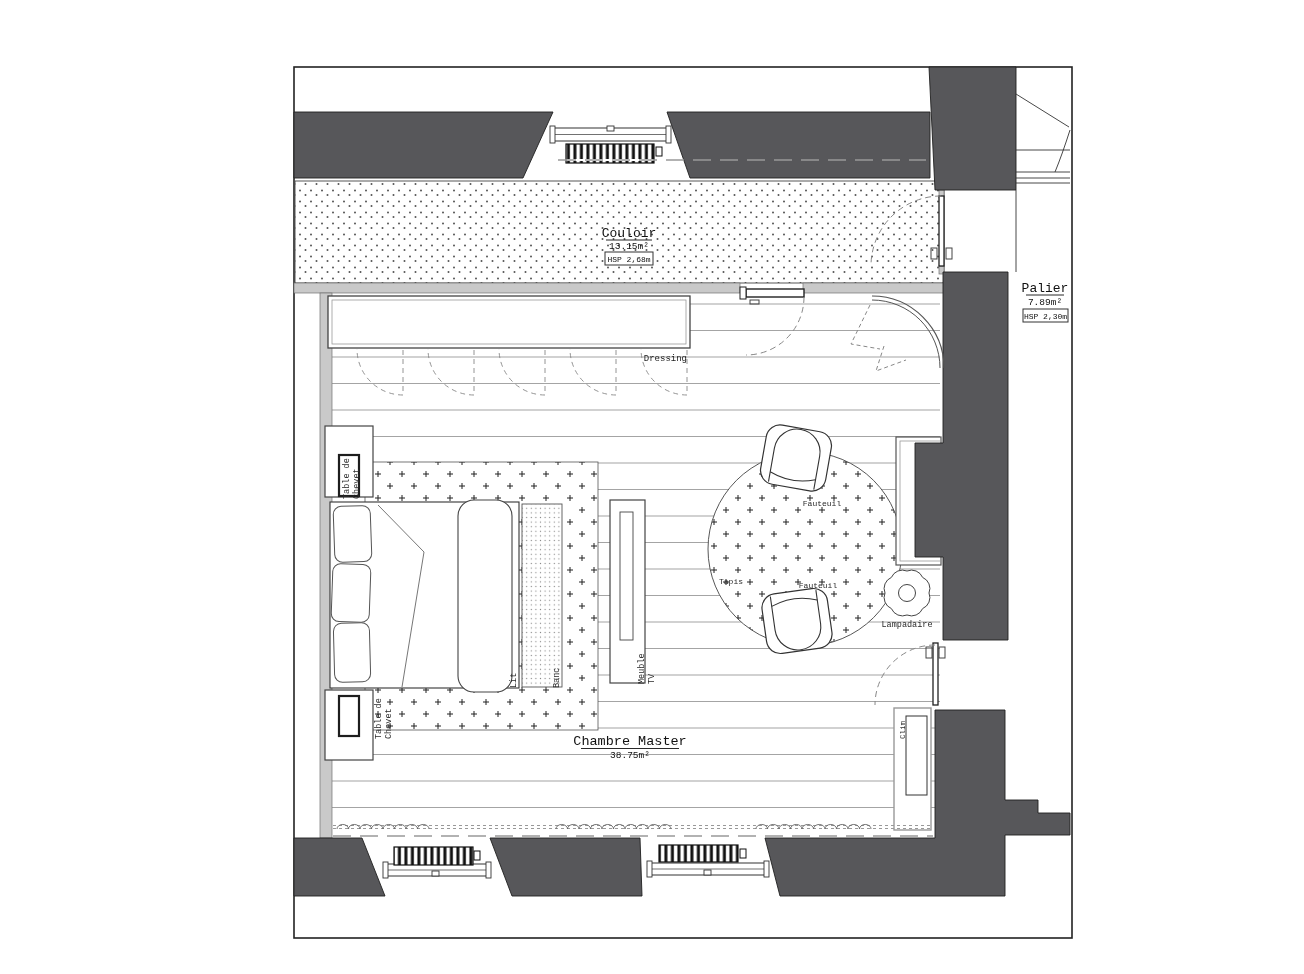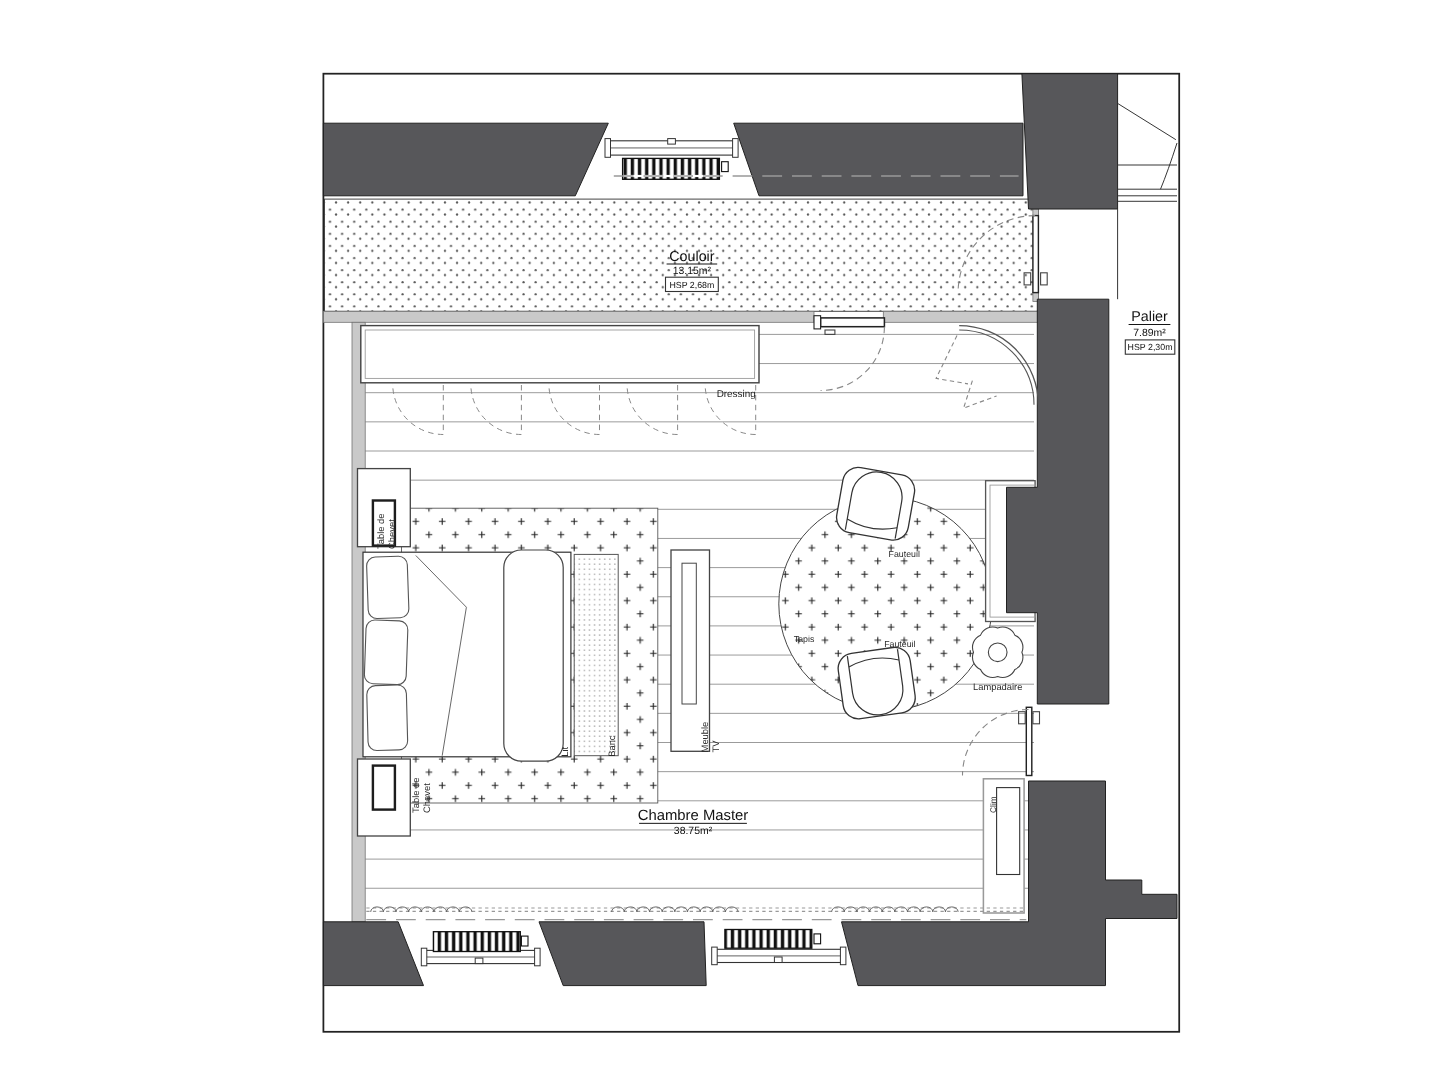--- a/index.html
+++ b/index.html
@@ -1,17 +1,17 @@
 <!DOCTYPE html>
 <html><head>
 <meta charset="utf-8">
 <style>
   html,body{margin:0;padding:0;background:#fff;}
   #canvas{position:relative;width:1304px;height:974px;background:#fff;overflow:hidden;
-          font-family:Liberation Sans, sans-serif;}
+          font-family:Liberation Mono, monospace;}
   svg text{fill:#1c1c1c;}
   .rotlab{font-size:8.5px;fill:#2a2a2a;}
   .smalllab{font-size:8px;fill:#2a2a2a;}
   .roomtitle{font-size:13px;fill:#111;}
   .roomarea{font-size:9.5px;fill:#111;}
   .hsptext{font-size:8px;fill:#111;}
 </style>
 </head>
 <body>
 

